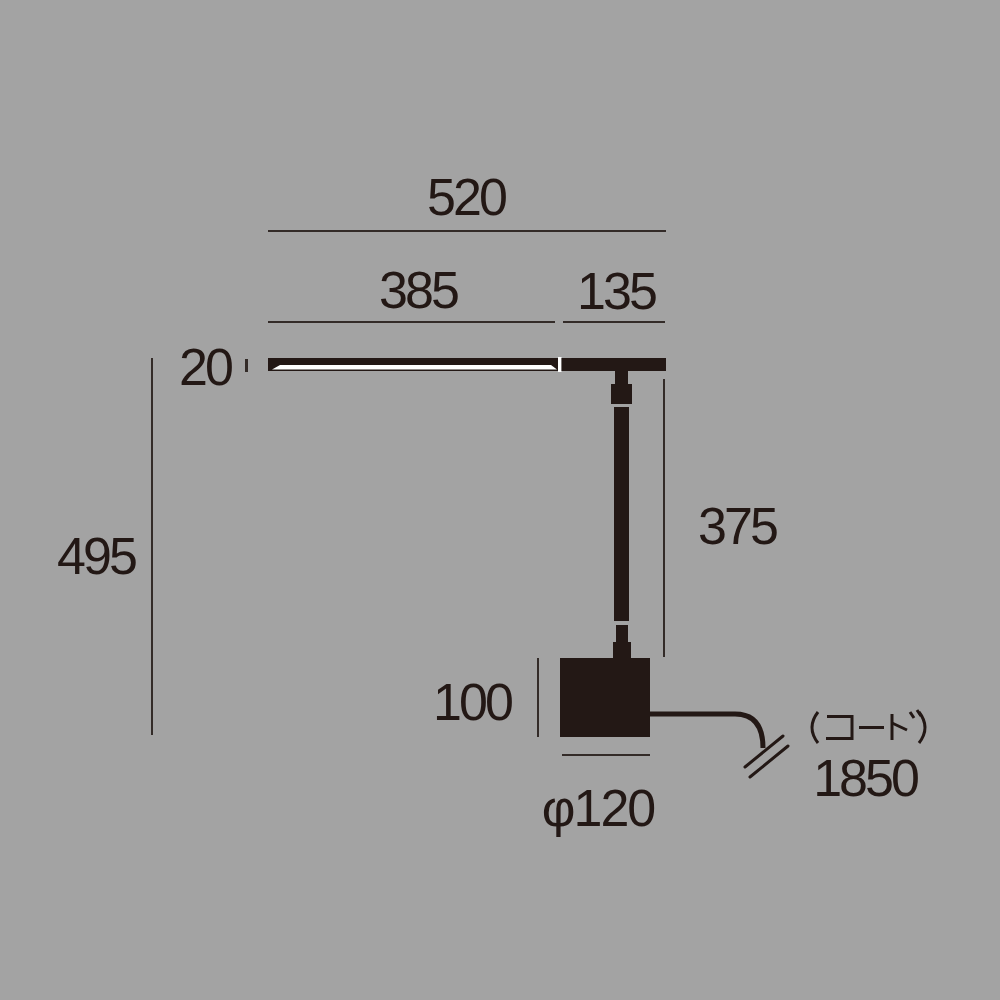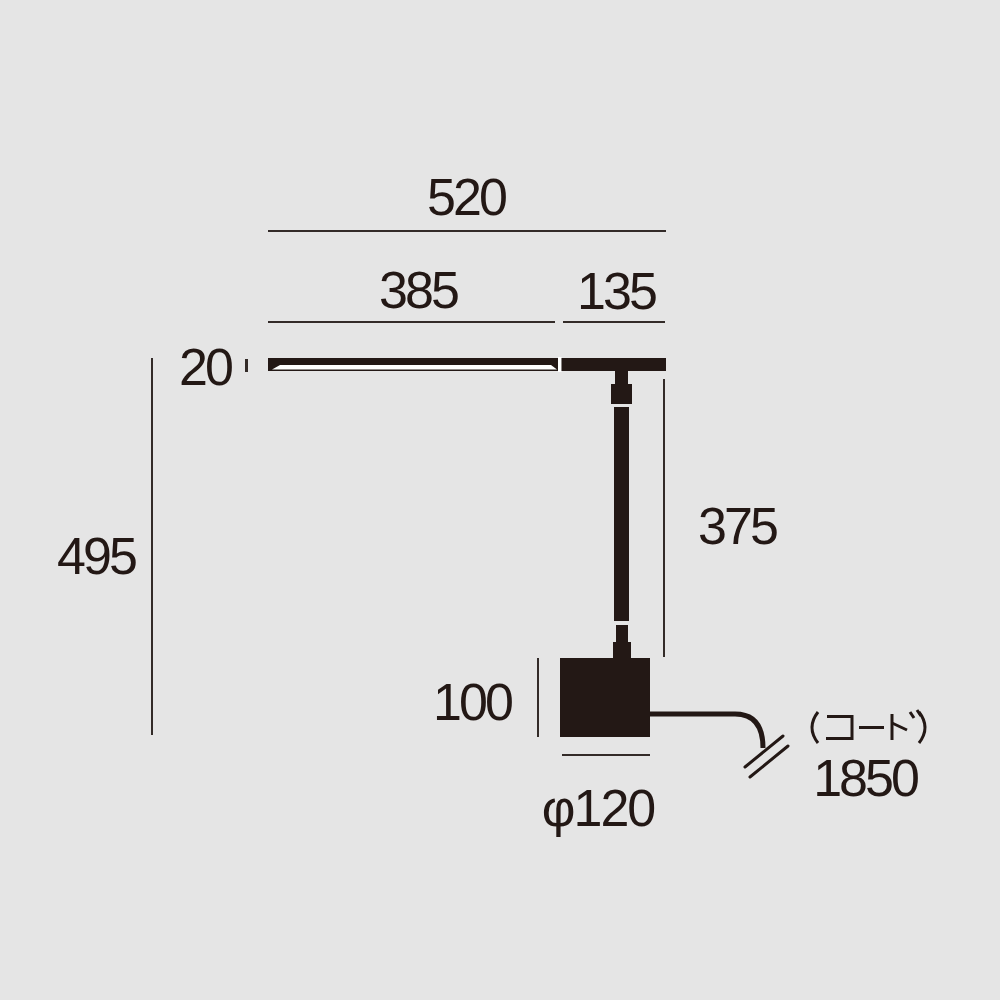--- a/index.html
+++ b/index.html
@@ -4,21 +4,21 @@
 <style>
   html, body {
     margin: 0;
     padding: 0;
     background: #ffffff;
   }
   .canvas {
     position: relative;
     width: 1000px;
     height: 1000px;
-    background: #e5e5e5;
+    background: #a3a3a3;
     overflow: hidden;
     font-family: "Liberation Sans", sans-serif;
   }
   .canvas svg {
     position: absolute;
     left: 0;
     top: 0;
   }
   .dim-label {
     font-family: "Liberation Sans", "DejaVu Sans", sans-serif;

